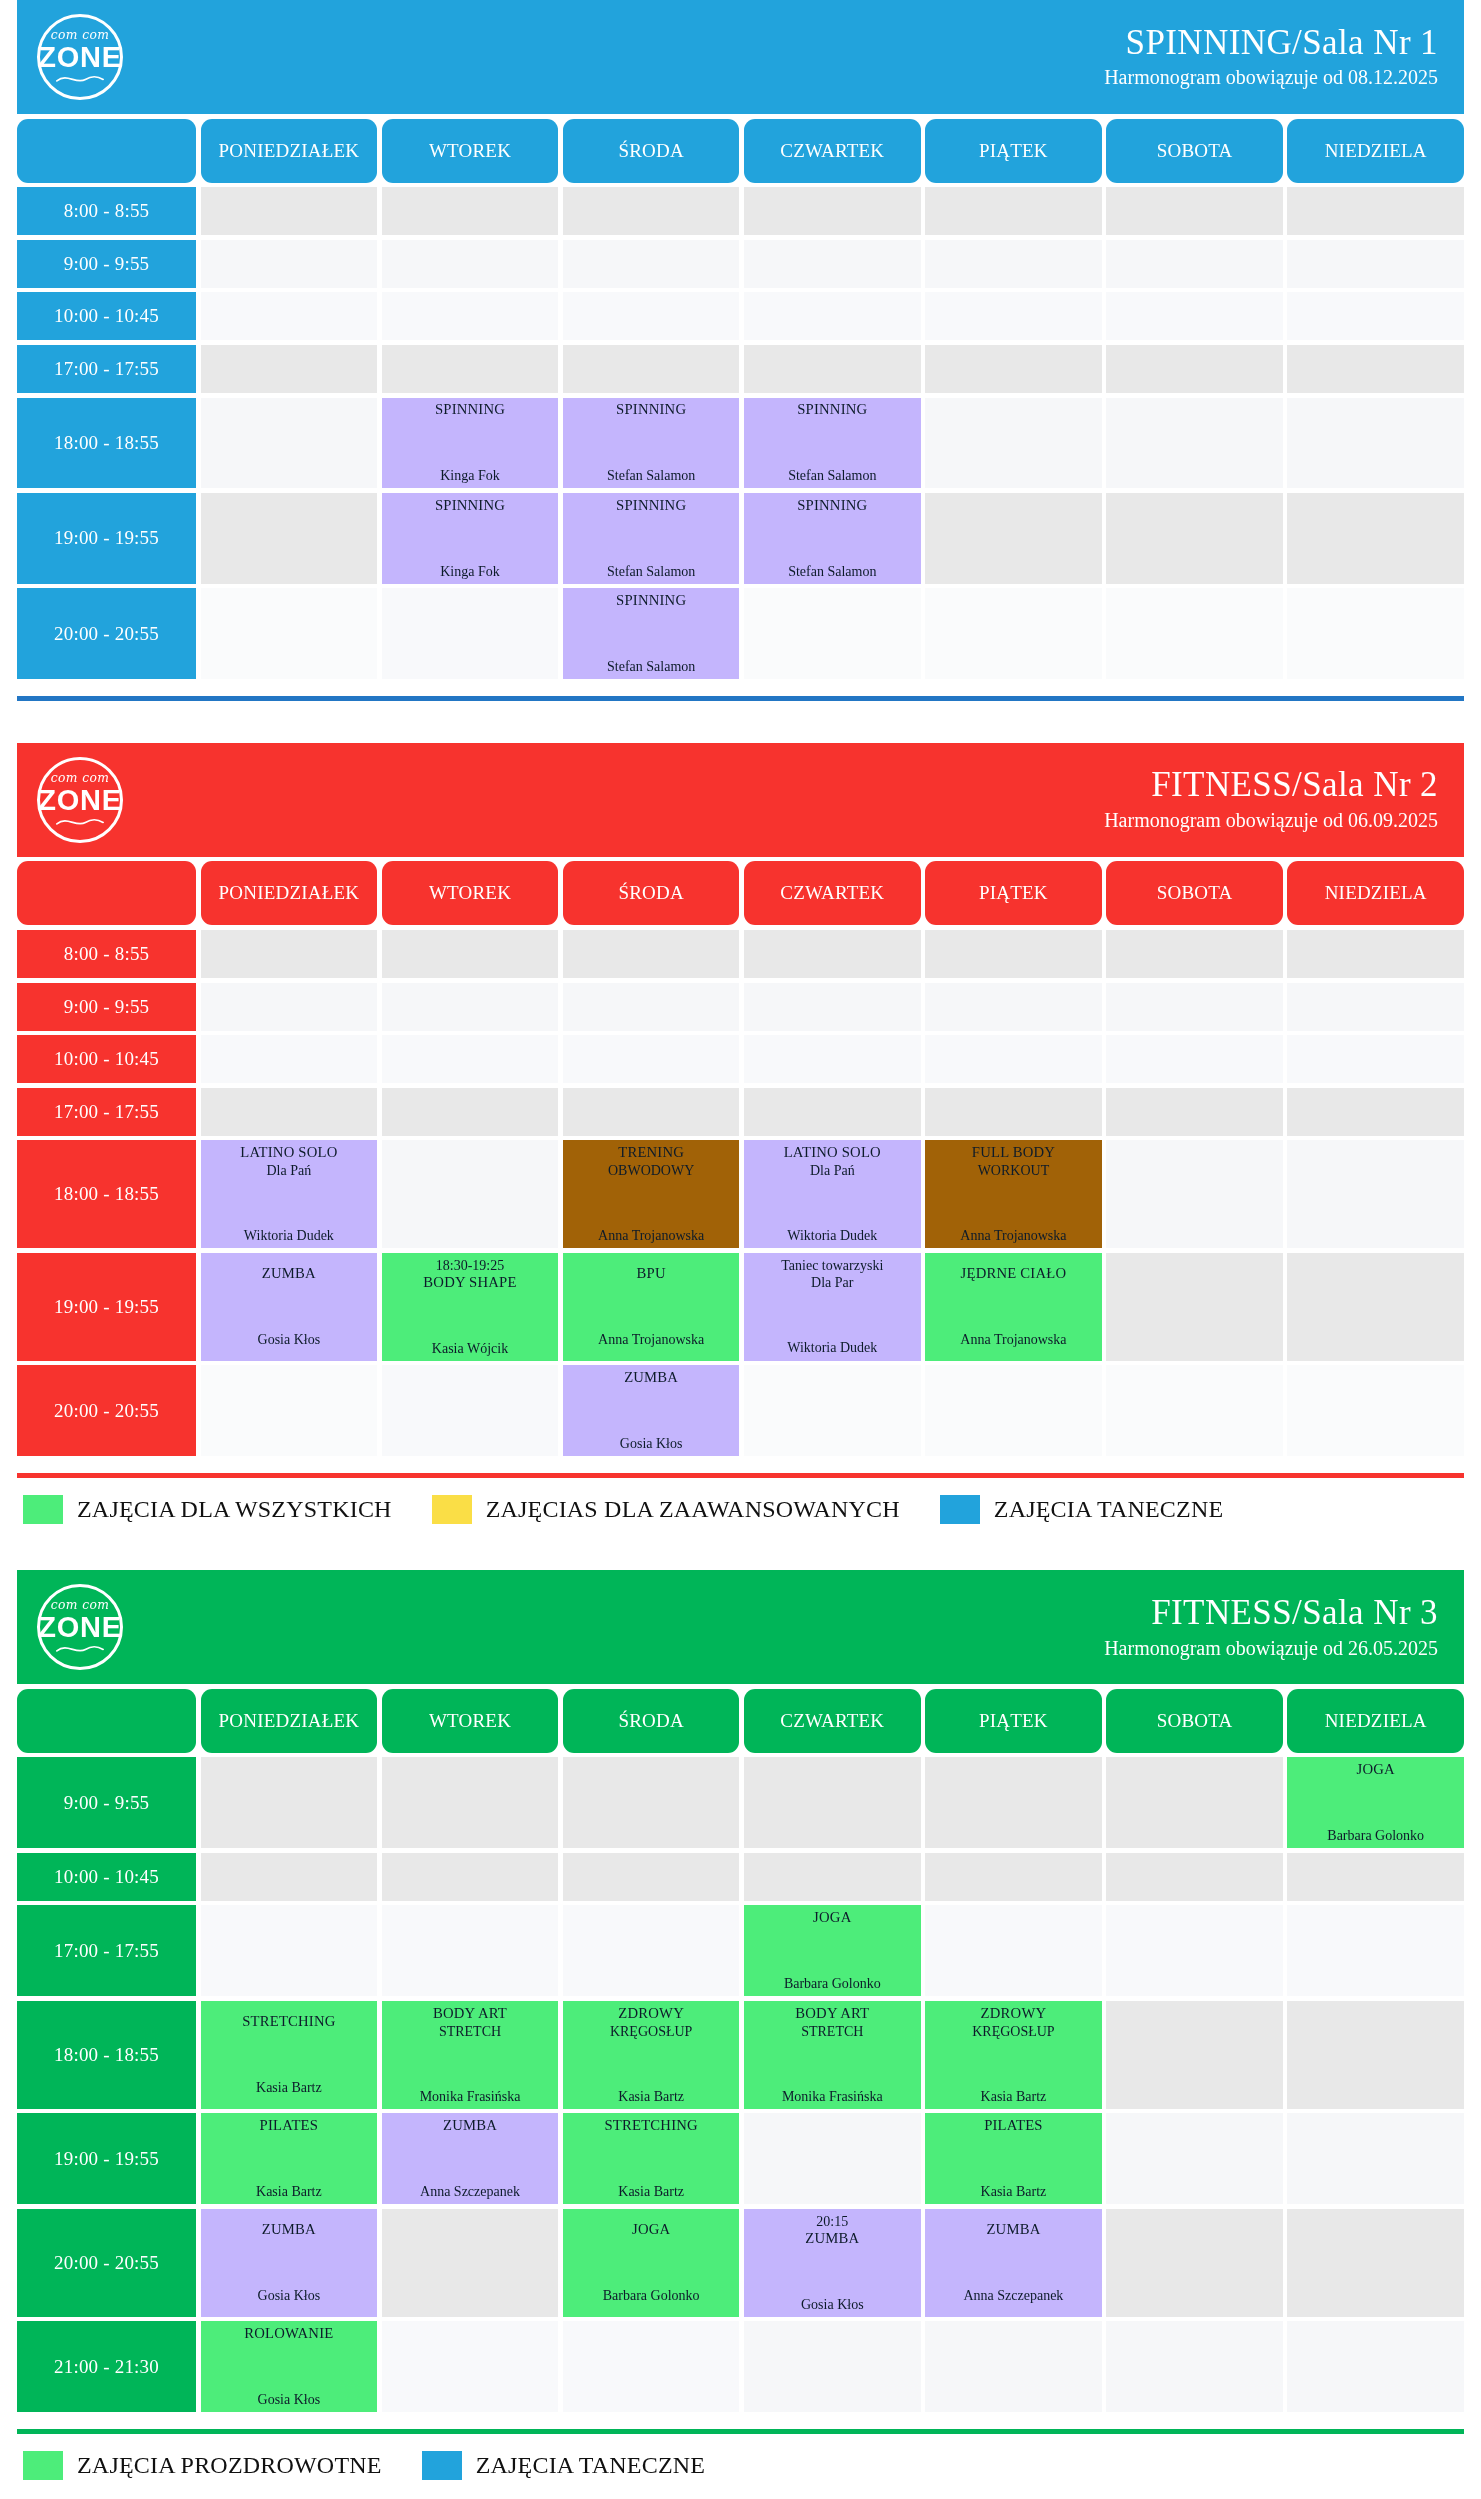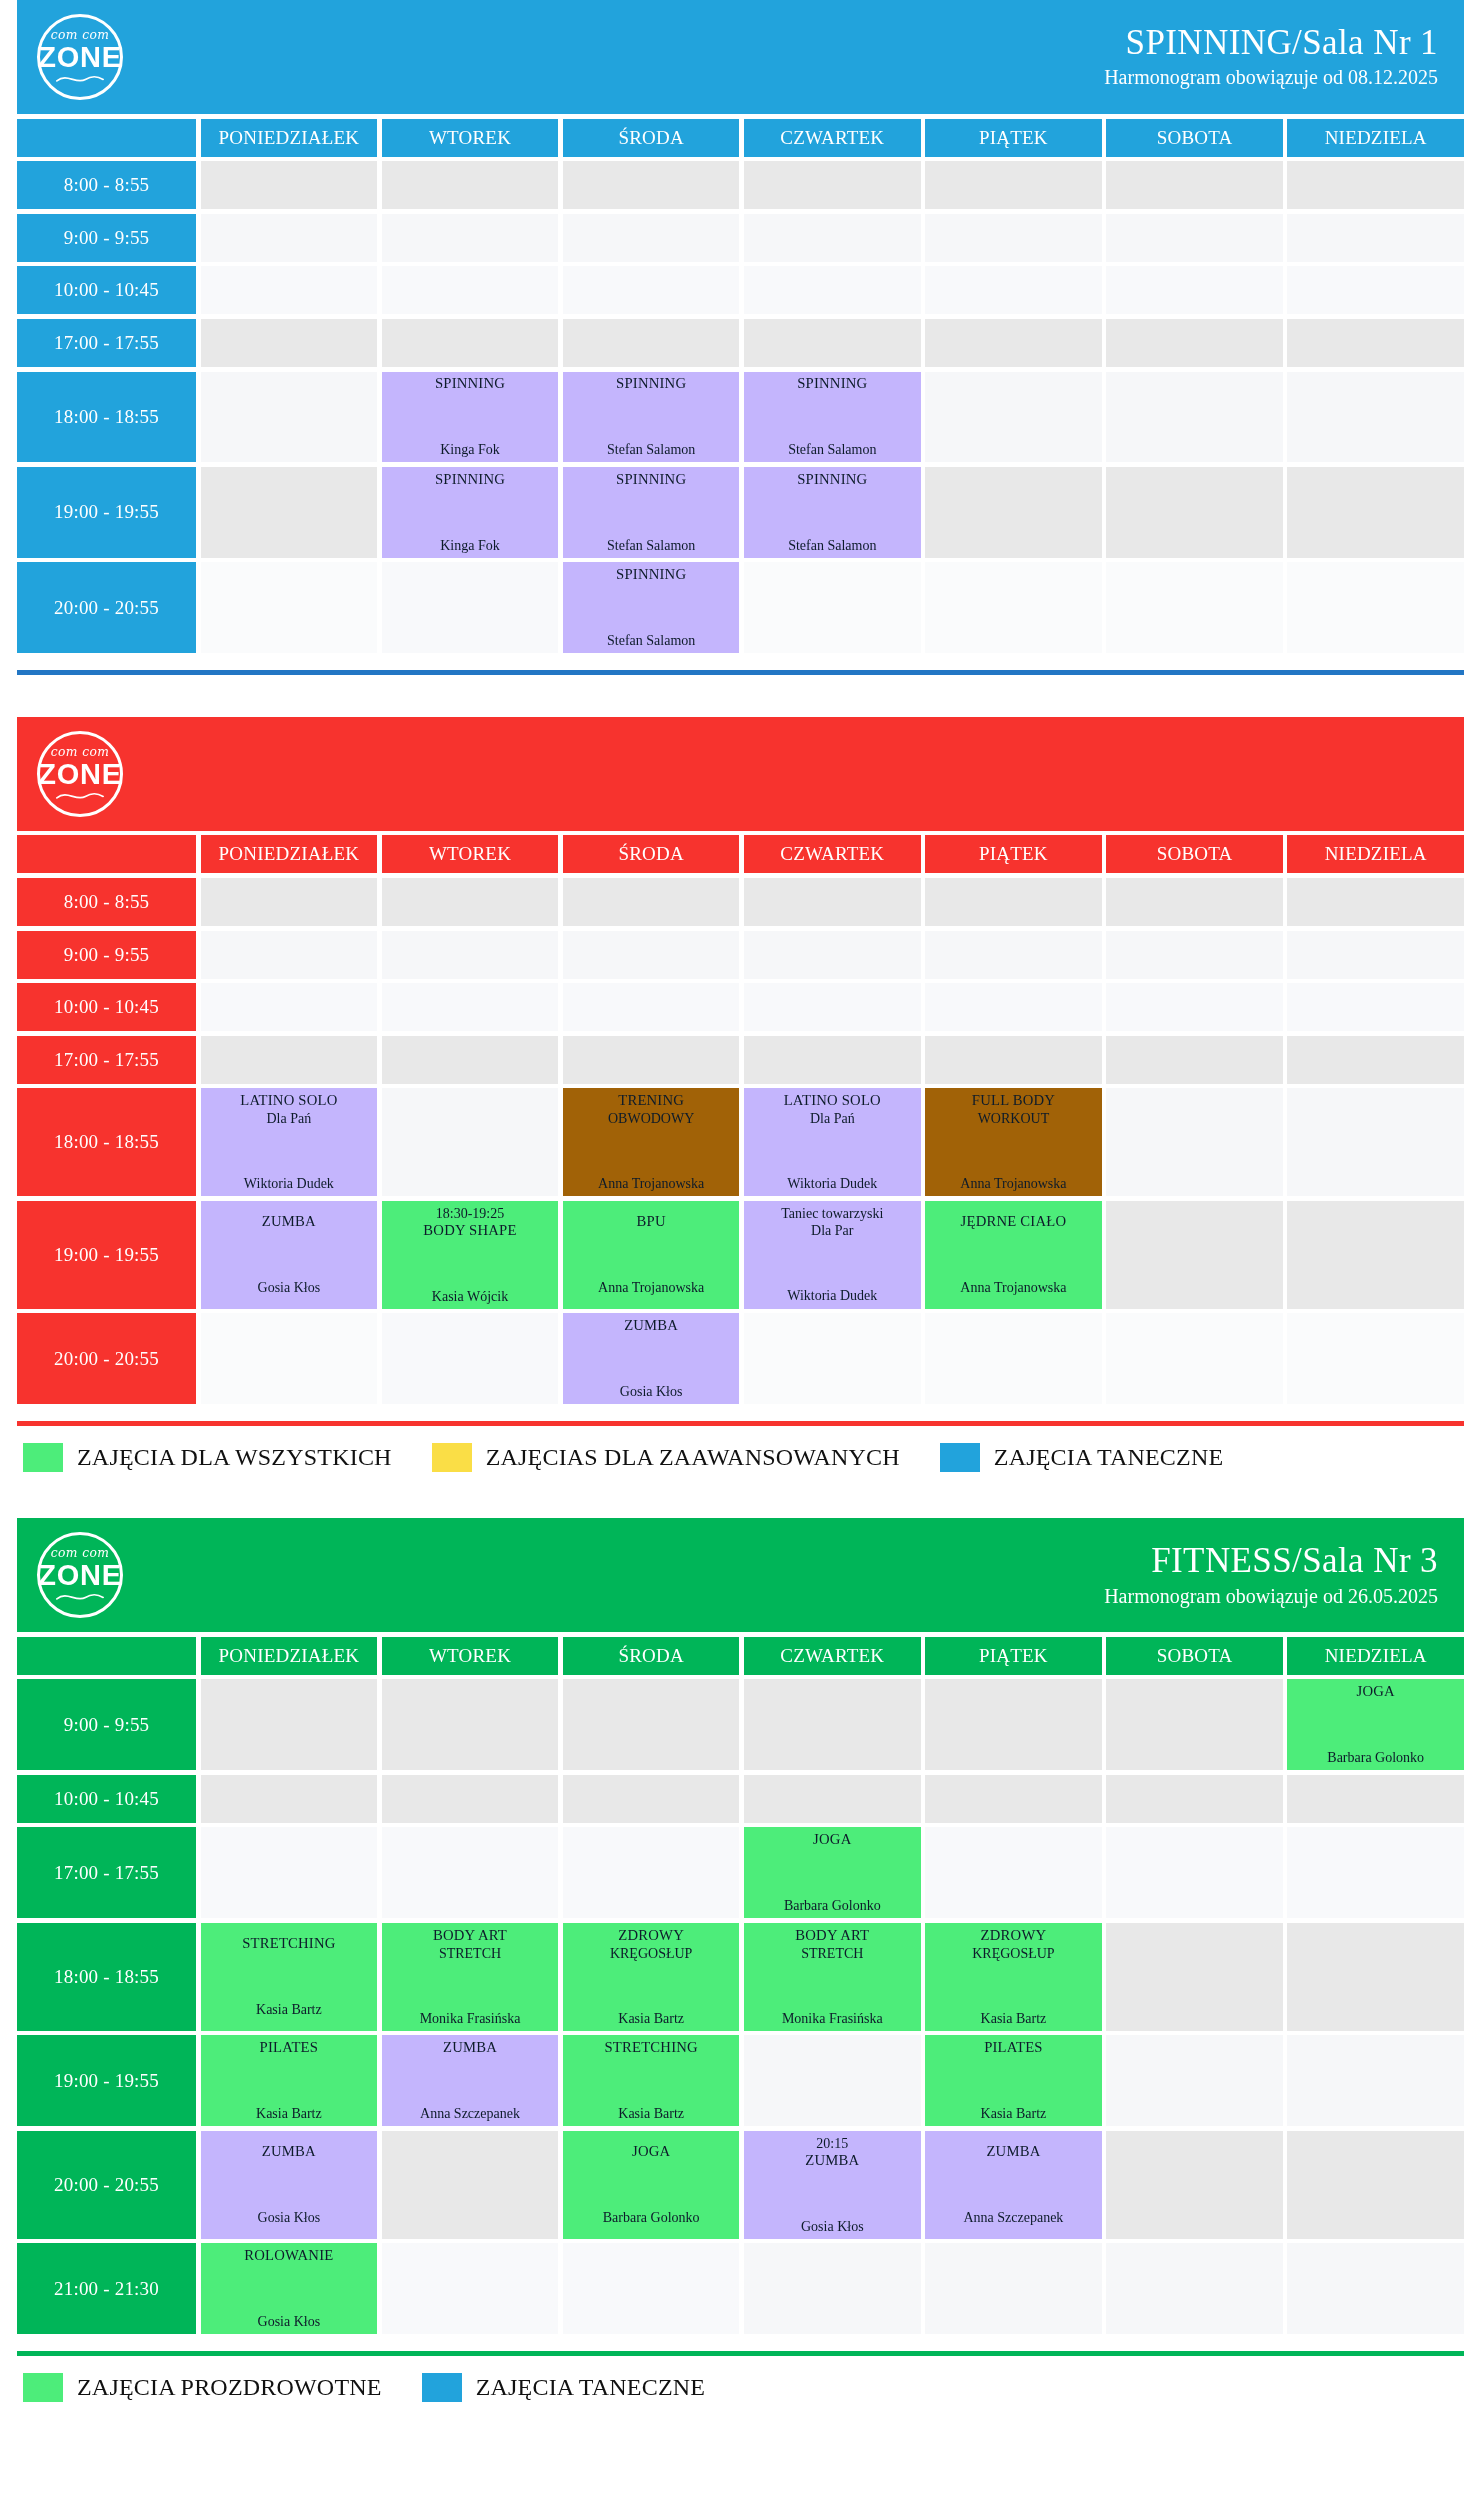--- a/index.html
+++ b/index.html
@@ -50,21 +50,21 @@
   .grid { display: grid; gap: 4.6px; margin-top: 4.6px; }
   .grid.c8 { grid-template-columns: 179px repeat(7, 1fr); }
 
   .dayhead, .timecell {
     color: #ffffff;
     display: flex; align-items: center; justify-content: center;
     text-align: center;
     font-size: 19px;
     letter-spacing: 0.2px;
   }
-  .dayhead { height: 38px; }
+  .dayhead { height: 64px; border-radius: 11px; }
   .timecell { min-height: 48px; padding: 3.1px 1.5px; }
 
   .blue-bg  { background: #22a3dc; }
   .red-bg   { background: #f7332e; }
   .green-bg { background: #00b558; }
 
   .cell {
     min-height: 48px;
     display: flex; flex-direction: column;
     align-items: center; justify-content: center;
@@ -237,20 +237,24 @@
     <div class="gap-lg"></div>
     <div class="schedule">
       <div class="banner red">
     <div class="logo">
       <span class="l1">com com</span>
       <span class="l2">ZONE</span>
       <svg class="wave" viewBox="0 0 62 14">
         <path d="M1 9 C 14 -2, 26 14, 38 7 C 48 1, 56 4, 61 7" stroke="#fff" stroke-width="2.2" fill="none" stroke-linecap="round"></path>
       </svg>
     </div>
+    <div class="banner-text">
+      <div class="banner-title">FITNESS/Sala Nr 2</div>
+      <div class="banner-sub">Harmonogram obowiązuje od 06.09.2025</div>
+    </div>
   </div>
       <div class="grid c8">
         <div class="dayhead red-bg"></div>
         <div class="dayhead red-bg">PONIEDZIAŁEK</div>
         <div class="dayhead red-bg">WTOREK</div>
         <div class="dayhead red-bg">ŚRODA</div>
         <div class="dayhead red-bg">CZWARTEK</div>
         <div class="dayhead red-bg">PIĄTEK</div>
         <div class="dayhead red-bg">SOBOTA</div>
         <div class="dayhead red-bg">NIEDZIELA</div>

